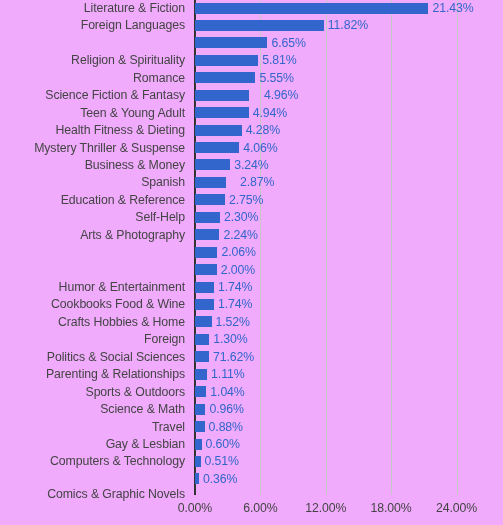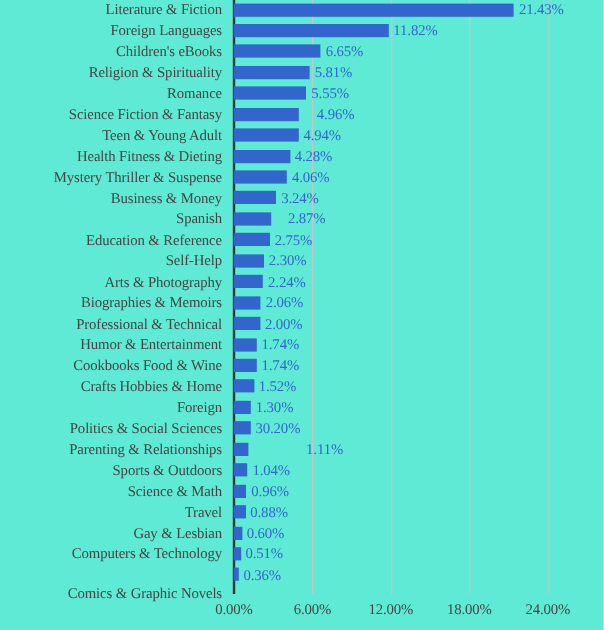--- a/index.html
+++ b/index.html
@@ -11,22 +11,21 @@
     width: 503px;
     height: 525px;
     font-family: "Liberation Sans", sans-serif;
     overflow: hidden;
   }
 
   #chart-root {
     position: relative;
     width: 503px;
     height: 525px;
-    background: #5eead4;
-    font-family: Liberation Serif, serif;
+    background: #f0abfc;
   }
 
   
   #category-labels {
     position: absolute;
     left: 0;
     top: 0;
     width: 190px;
     height: 495px;
   }
@@ -101,34 +100,31 @@
   }
 </style>
 </head>
 <body>
 
 <div id="chart-root">
 
   <div id="category-labels">
       <div class="cat-label" style="top: 2px;">Literature &amp; Fiction</div>
       <div class="cat-label" style="top: 19.44px;">Foreign Languages</div>
-      <div class="cat-label" style="top: 36.88px;">Children's eBooks</div>
       <div class="cat-label" style="top: 54.32px;">Religion &amp; Spirituality</div>
       <div class="cat-label" style="top: 71.76px;">Romance</div>
       <div class="cat-label" style="top: 89.2px;">Science Fiction &amp; Fantasy</div>
       <div class="cat-label" style="top: 106.64px;">Teen &amp; Young Adult</div>
       <div class="cat-label" style="top: 124.08px;">Health Fitness &amp; Dieting</div>
       <div class="cat-label" style="top: 141.52px;">Mystery Thriller &amp; Suspense</div>
       <div class="cat-label" style="top: 158.96px;">Business &amp; Money</div>
       <div class="cat-label" style="top: 176.4px;">Spanish</div>
       <div class="cat-label" style="top: 193.84px;">Education &amp; Reference</div>
       <div class="cat-label" style="top: 228.72px;">Arts &amp; Photography</div>
       <div class="cat-label" style="top: 211.28px;">Self-Help</div>
-      <div class="cat-label" style="top: 246.16px;">Biographies &amp; Memoirs</div>
-      <div class="cat-label" style="top: 263.6px;">Professional &amp; Technical</div>
       <div class="cat-label" style="top: 281.04px;">Humor &amp; Entertainment</div>
       <div class="cat-label" style="top: 298.48px;">Cookbooks Food &amp; Wine</div>
       <div class="cat-label" style="top: 315.92px;">Crafts Hobbies &amp; Home</div>
       <div class="cat-label" style="top: 333.36px;">Foreign</div>
       <div class="cat-label" style="top: 350.8px; padding-left: 47px;">Politics &amp; Social Sciences</div>
       <div class="cat-label" style="top: 368.24px;">Parenting &amp; Relationships</div>
       <div class="cat-label" style="top: 385.68px;">Sports &amp; Outdoors</div>
       <div class="cat-label" style="top: 403.12px;">Science &amp; Math</div>
       <div class="cat-label" style="top: 420.56px;">Travel</div>
       <div class="cat-label" style="top: 438px;">Gay &amp; Lesbian</div>
@@ -176,23 +172,23 @@
       <div class="bar-value" style="top: 263.6px; left: 25.7917px;">2.00%</div>
       <div class="bar" title="Humor &amp; Entertainment 1.74%" style="top: 281.54px; width: 18.9587px;"></div>
       <div class="bar-value" style="top: 281.04px; left: 22.9587px;">1.74%</div>
       <div class="bar" title="Cookbooks Food &amp; Wine 1.74%" style="top: 298.98px; width: 18.9587px;"></div>
       <div class="bar-value" style="top: 298.48px; left: 22.9587px;">1.74%</div>
       <div class="bar" title="Crafts Hobbies &amp; Home 1.52%" style="top: 316.42px; width: 16.5617px;"></div>
       <div class="bar-value" style="top: 315.92px; left: 20.5617px;">1.52%</div>
       <div class="bar" title="History 1.30%" style="top: 333.86px; width: 14.1646px;"></div>
       <div class="bar-value" style="top: 333.36px; left: 18.1646px;">1.30%</div>
       <div class="bar" title="Politics &amp; Social Sciences 1.28%" style="top: 351.3px; width: 13.9467px;"></div>
-      <div class="bar-value" style="top: 350.8px; left: 17.9467px;">30.20%</div>
+      <div class="bar-value" style="top: 350.8px; left: 17.9467px;">71.62%</div>
       <div class="bar" title="Parenting &amp; Relationships 1.11%" style="top: 368.74px; width: 12.0944px;"></div>
-      <div class="bar-value" style="top: 368.24px; left: 16.0944px; margin-left: 44px;">1.11%</div>
+      <div class="bar-value" style="top: 368.24px; left: 16.0944px;">1.11%</div>
       <div class="bar" title="Sports &amp; Outdoors 1.04%" style="top: 386.18px; width: 11.3317px;"></div>
       <div class="bar-value" style="top: 385.68px; left: 15.3317px;">1.04%</div>
       <div class="bar" title="Science &amp; Math 0.96%" style="top: 403.62px; width: 10.46px;"></div>
       <div class="bar-value" style="top: 403.12px; left: 14.46px;">0.96%</div>
       <div class="bar" title="Travel 0.88%" style="top: 421.06px; width: 9.58833px;"></div>
       <div class="bar-value" style="top: 420.56px; left: 13.5883px;">0.88%</div>
       <div class="bar" title="Gay &amp; Lesbian 0.60%" style="top: 438.5px; width: 6.5375px;"></div>
       <div class="bar-value" style="top: 438px; left: 10.5375px;">0.60%</div>
       <div class="bar" title="Computers &amp; Technology 0.51%" style="top: 455.94px; width: 5.55687px;"></div>
       <div class="bar-value" style="top: 455.44px; left: 9.55687px;">0.51%</div>

